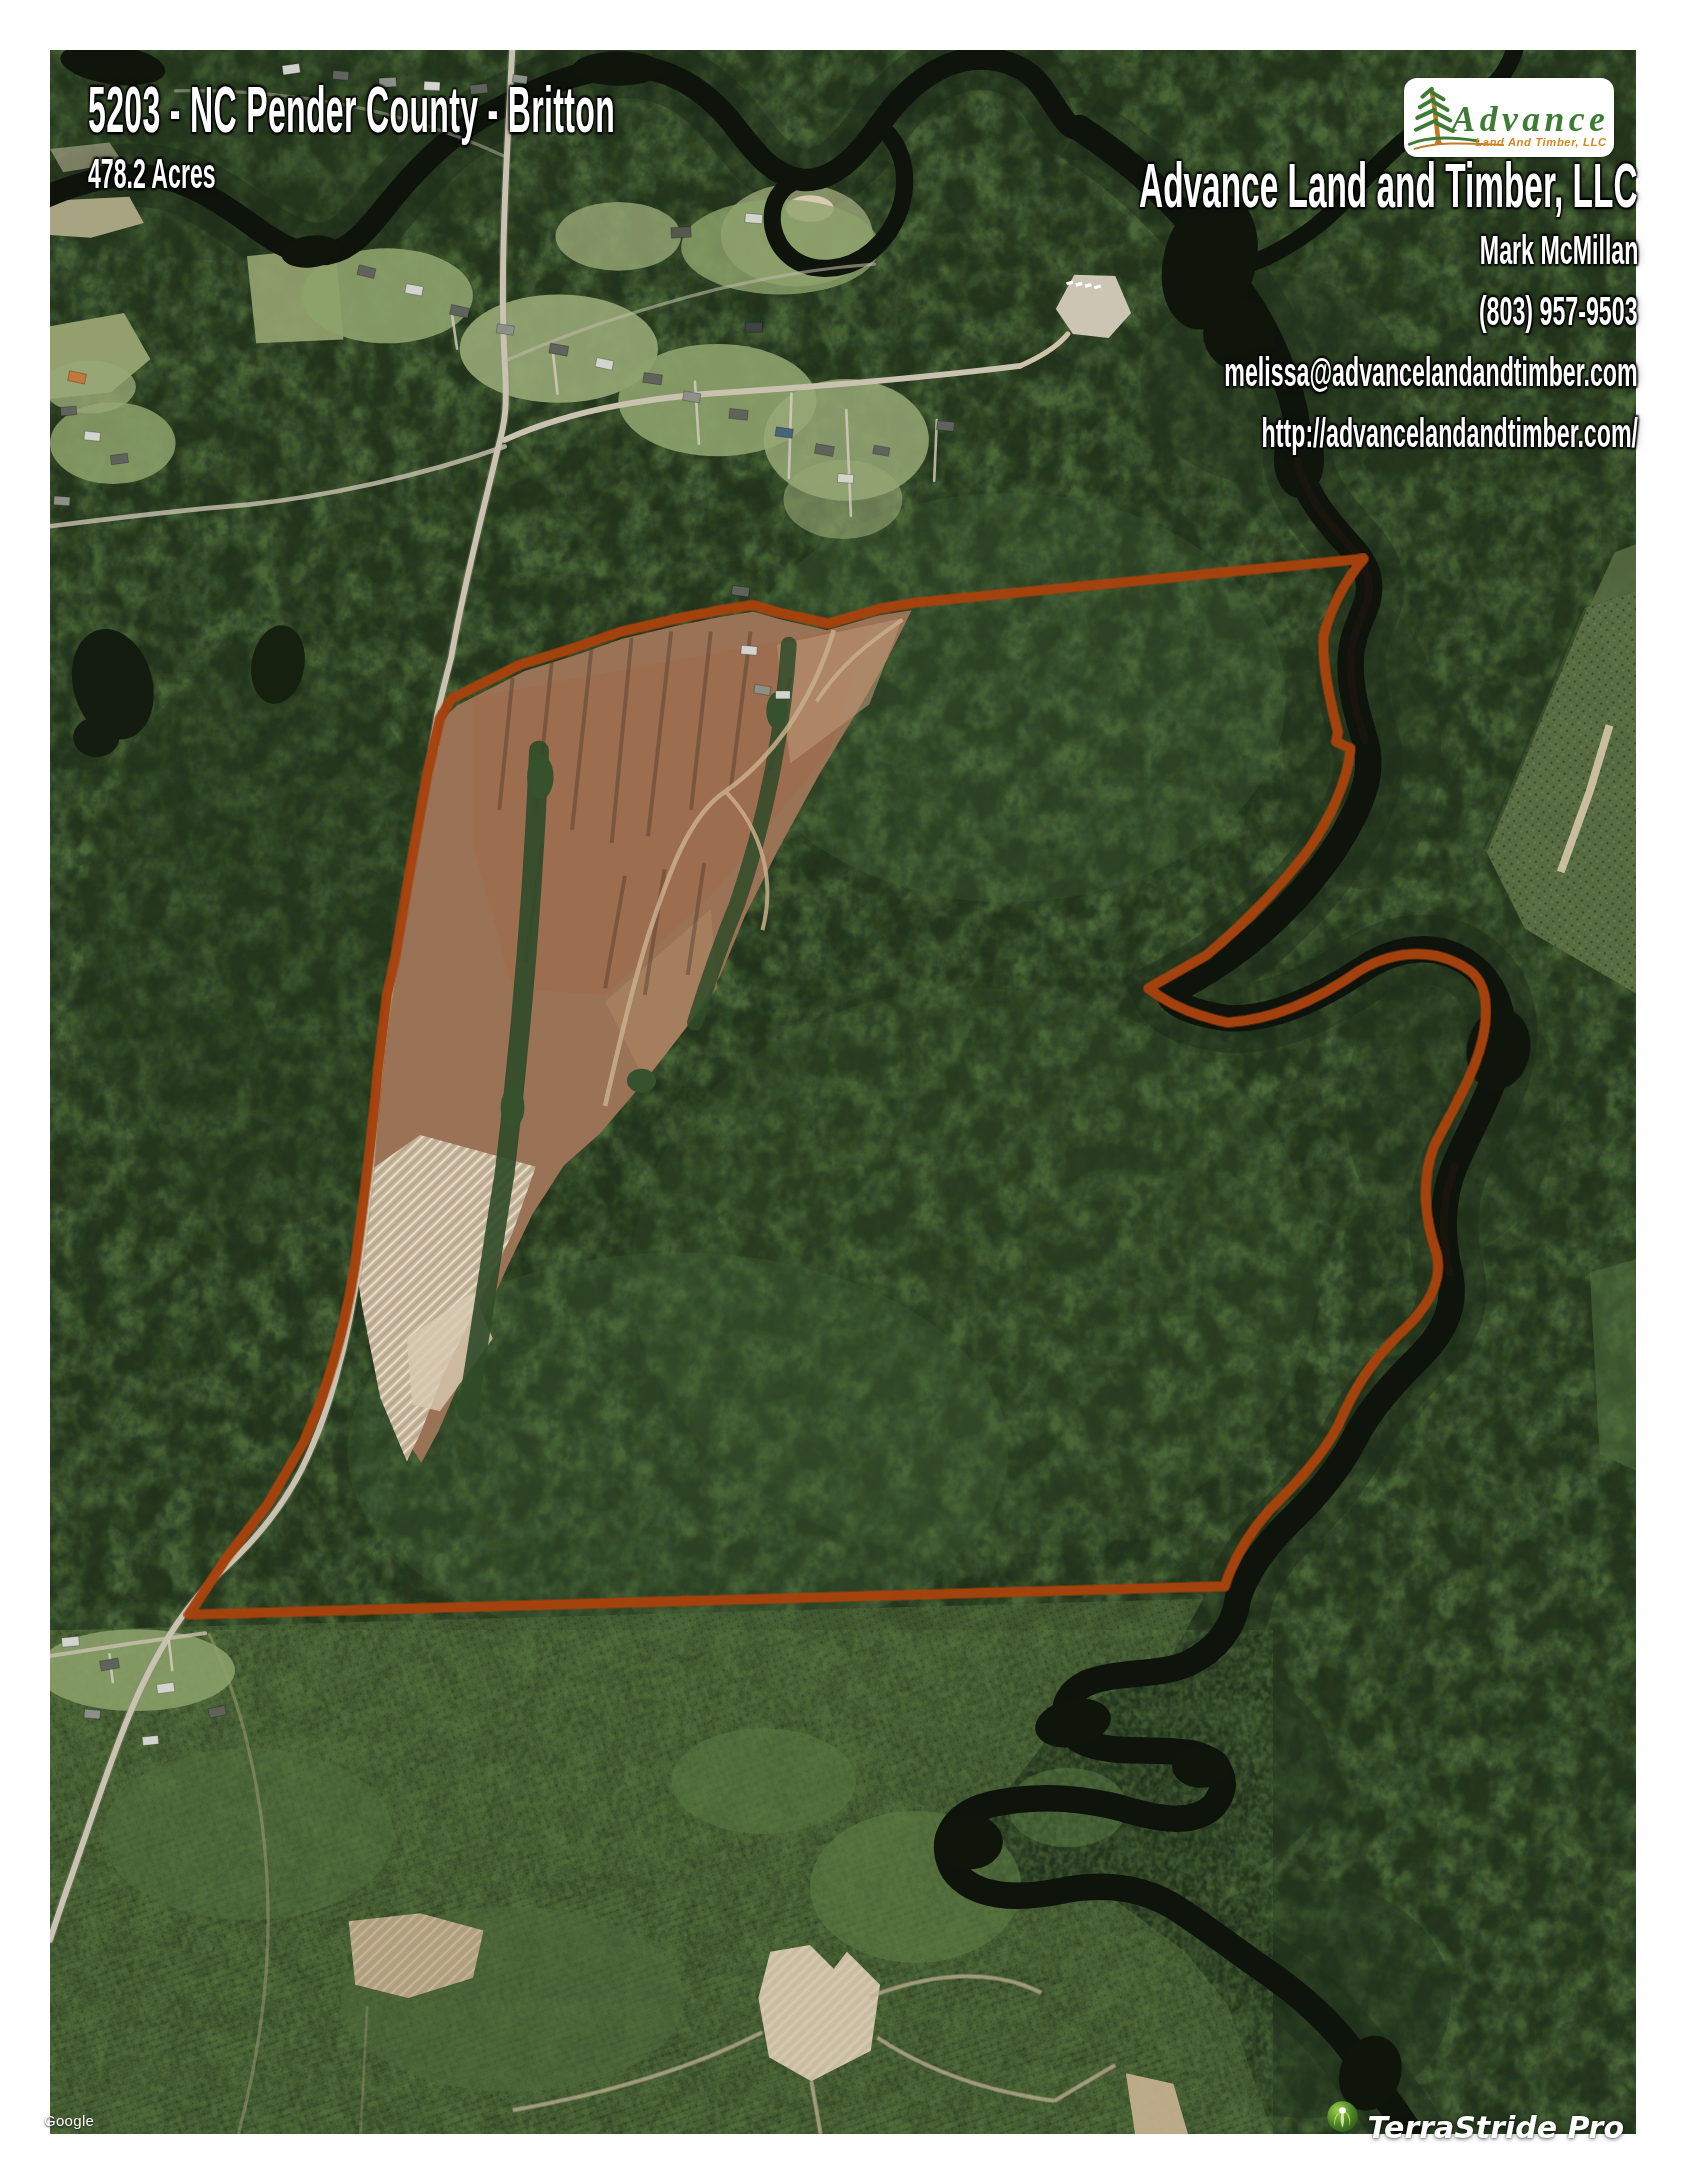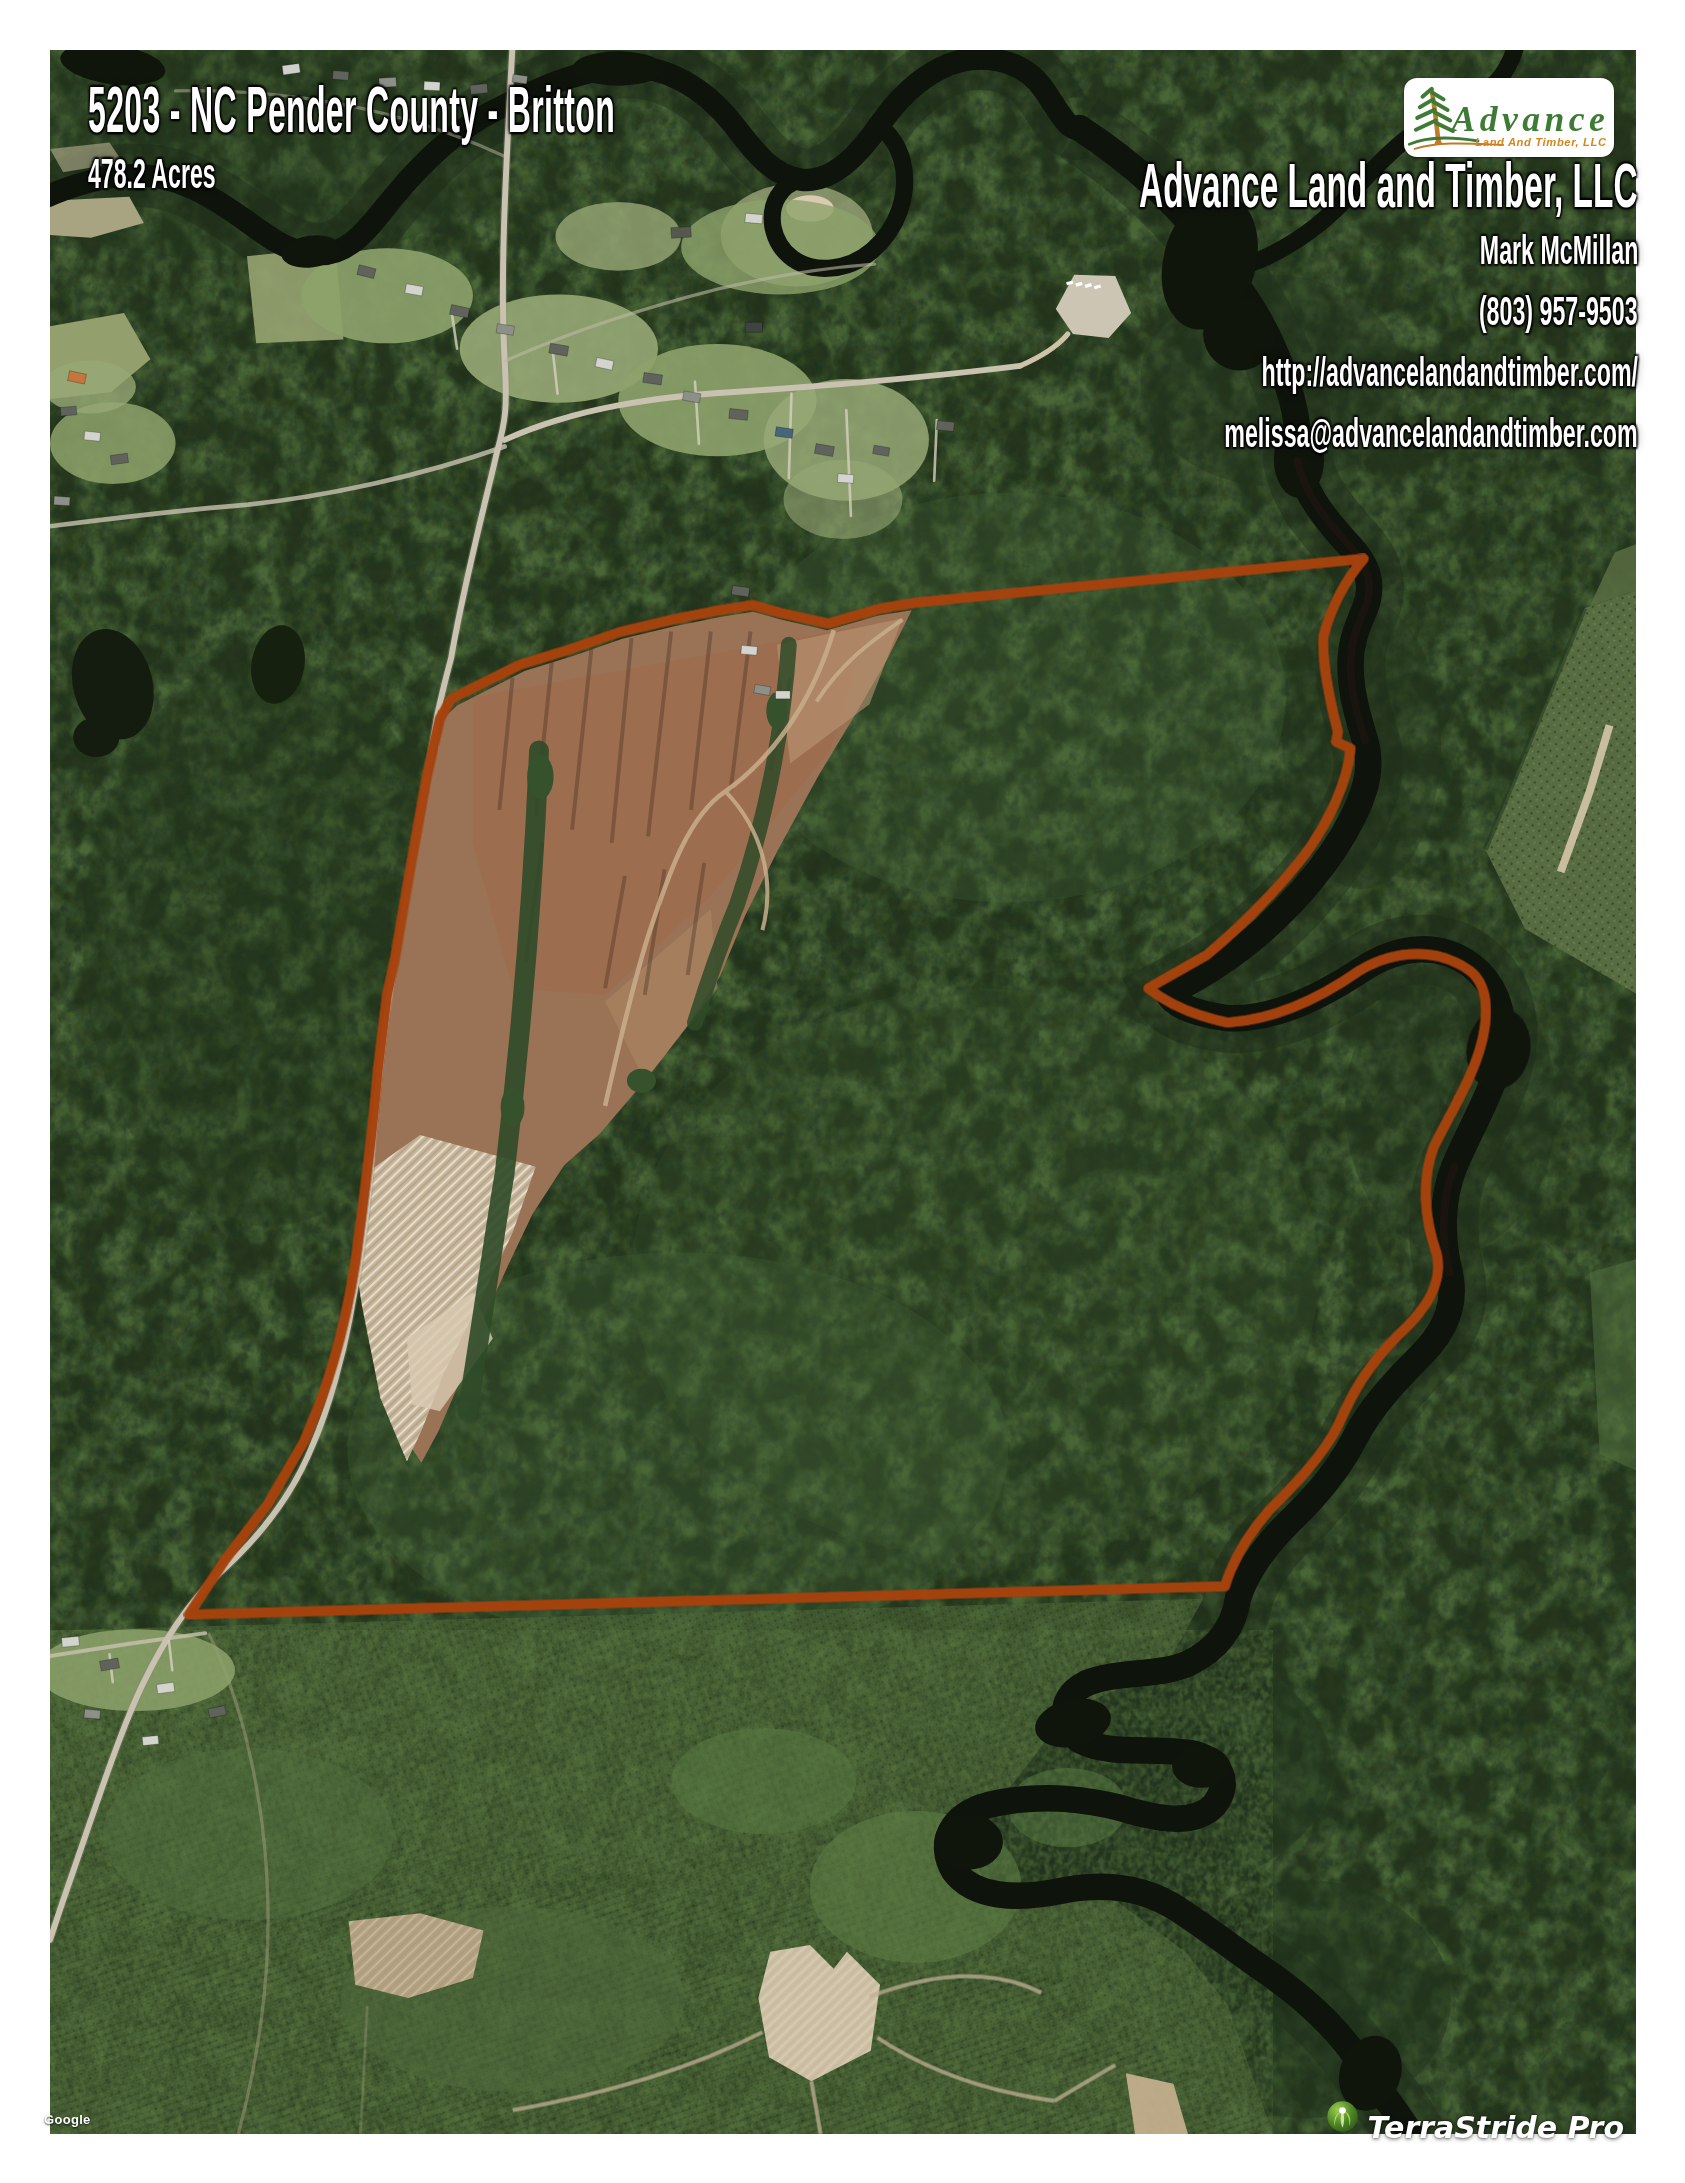--- a/index.html
+++ b/index.html
@@ -29,21 +29,21 @@
   .contact-block .row{display:block;}
 
   .logo-box{position:absolute;left:1404px;top:78px;width:210px;height:79px;background:#ffffff;
     border-radius:13px;box-shadow:0 0.7px 2.6px rgba(0,0,0,.45);}
 
   .ts-watermark{position:absolute;right:61px;top:2087px;display:flex;align-items:center;gap:8px;}
   .ts-text{font-family:"DejaVu Sans","Liberation Sans",sans-serif;font-style:italic;font-weight:bold;
     font-size:30px;color:#fff;white-space:nowrap;
     text-shadow:0 1.3px 4px rgba(0,0,0,.6),0 0 2px rgba(0,0,0,.5);margin-top:23px;}
 
-  .google-credit{position:absolute;left:44px;top:2112px;font-size:13px;font-weight:bold;color:#fff;
+  .google-credit{position:absolute;left:44px;top:2112px;font-size:15px;font-weight:normal;color:#fff;
     letter-spacing:0.3px;text-shadow:0 0.7px 2px rgba(0,0,0,.8);}
 </style>
 </head>
 <body>
 
 <div class="sheet">
 
   <div class="map-frame">
   <svg viewBox="0 0 2400 3154" preserveAspectRatio="none">
     <defs>
@@ -356,22 +356,22 @@
       </g>
       <text x="72" y="80" font-family="Liberation Serif, DejaVu Serif, serif" font-style="italic" font-weight="bold" font-size="54" textLength="232" fill="#3e7c36">Advance</text>
       <text x="108" y="103" font-family="Liberation Sans, DejaVu Sans, sans-serif" font-style="italic" font-weight="bold" font-size="17" textLength="198" fill="#d6861f">Land And Timber, LLC</text>
     </svg>
   </div>
 
   <div class="contact-block">
     <span class="row"><span class="company-line shadowed">Advance Land and Timber, LLC</span></span>
     <span class="row"><span class="contact-line shadowed">Mark McMillan</span></span>
     <span class="row"><span class="contact-line shadowed">(803) 957-9503</span></span>
+    <span class="row"><span class="contact-line shadowed">melissa@advancelandandtimber.com</span></span>
     <span class="row"><span class="contact-line shadowed">http://advancelandandtimber.com/</span></span>
-    <span class="row"><span class="contact-line shadowed">melissa@advancelandandtimber.com</span></span>
   </div>
 
   <div class="ts-watermark">
     <svg width="33" height="33" viewBox="-25 -25 50 50">
       <circle cx="0" cy="0" r="23" fill="url(#tsg2)"></circle>
       <defs>
         <radialGradient id="tsg2" cx="35%" cy="28%" r="85%">
           <stop offset="0%" stop-color="#9ccf4e"></stop>
             <stop offset="55%" stop-color="#4c8527"></stop>
             <stop offset="100%" stop-color="#2c5716"></stop>

